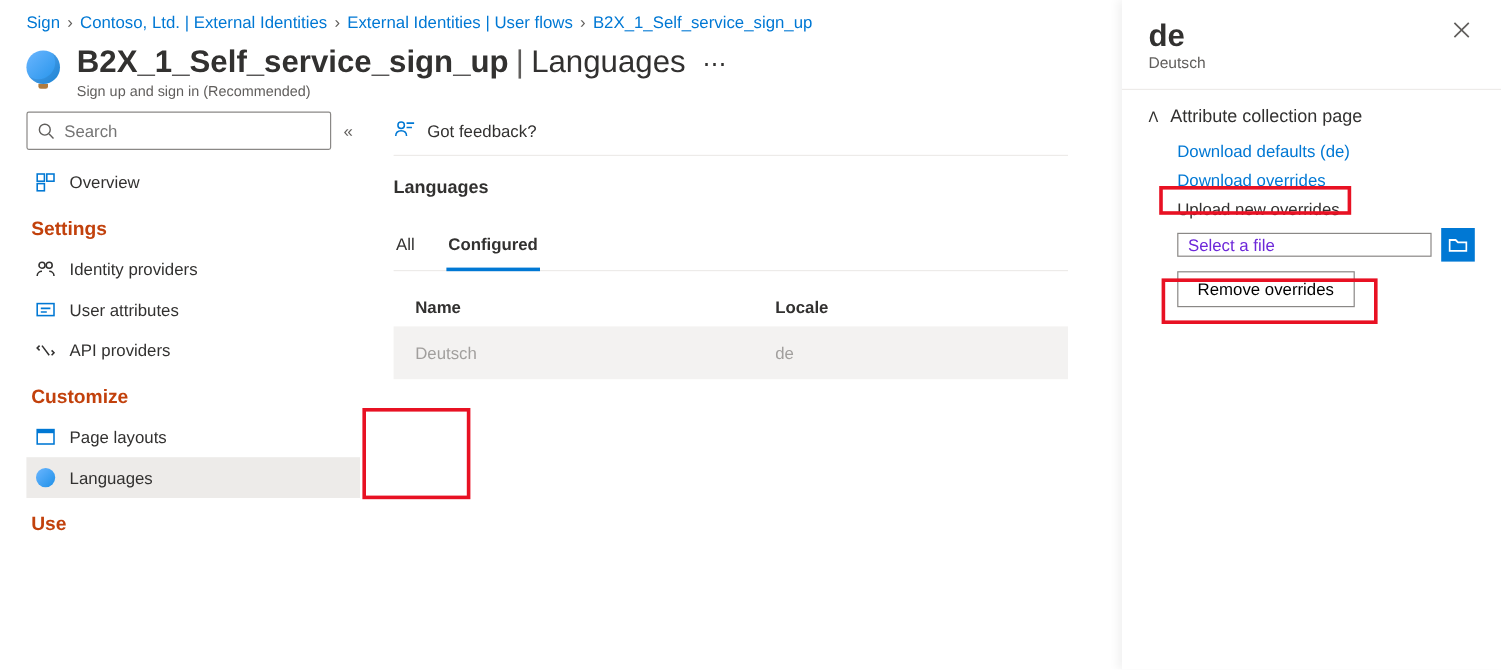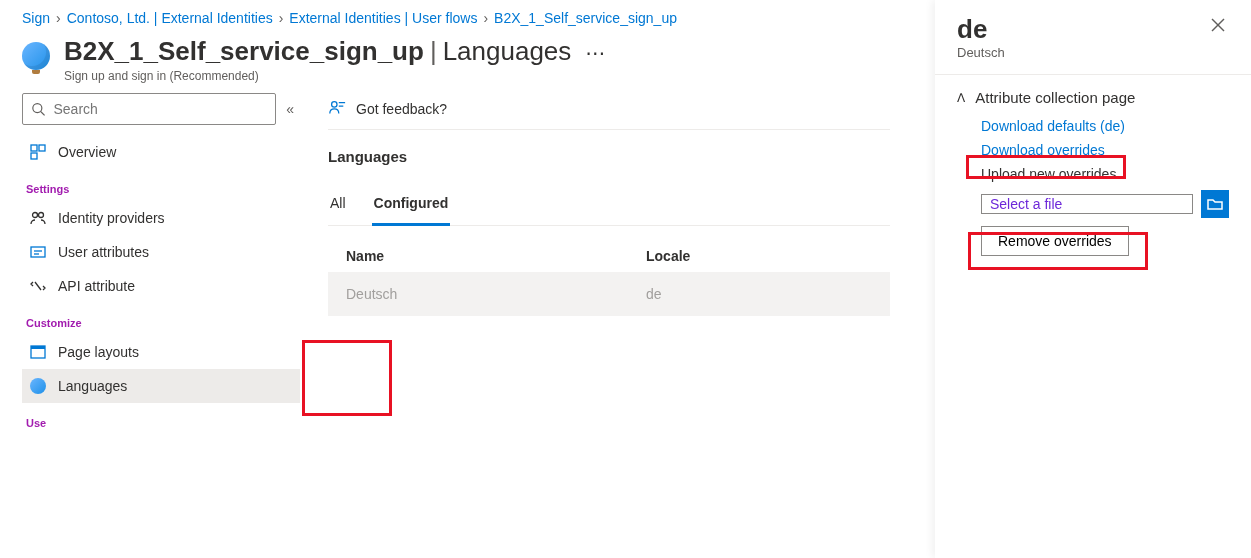--- a/index.html
+++ b/index.html
@@ -23,21 +23,21 @@
 .body-wrap { display:flex; }
 
 .sidebar { width: 300px; padding: 0 0 0 22px; }
 .search-row { display:flex; align-items:center; gap:10px; padding-right: 6px; }
 .search-box { flex:1; border:1px solid #8a8886; border-radius:2px; height:32px; display:flex; align-items:center; padding:0 8px; gap:8px; }
 .search-box input { border:none; outline:none; width:100%; font-size:14px; color:#323130; background:transparent; }
 .sidearrow { cursor:pointer; color:#605e5c; font-size:14px; }
 .nav-item { display:flex; align-items:center; gap:12px; padding: 9px 8px; cursor:pointer; color:#323130; }
 .nav-item svg { flex-shrink:0; }
 .nav-item.active { background:#edebe9; position:relative;}
-.nav-section { font-weight:600; padding: 14px 4px 6px 4px; color:#a21caf; font-size:11px;}
+.nav-section { font-weight:600; padding: 14px 4px 6px 4px; color:#c2410c; font-size:16px;}
 .globe-s { width:16px; height:16px; border-radius:50%; background: linear-gradient(135deg,#6bb6ff,#1e90e8); display:inline-block; }
 
 .main { flex:1; padding: 6px 0 0 28px; position:relative; max-width: 590px;}
 .feedback-row { display:flex; align-items:flex-end; gap:10px; padding-bottom: 12px; border-bottom:1px solid #edebe9; margin-bottom:18px; cursor:pointer; }
 .feedback-row svg { color:#0078d4; }
 .section-h { font-weight:600; font-size:15px; margin-bottom:10px; }
 .body-text { color:#323130; line-height:1.5; margin-bottom:20px;}
 .body-text a { color:#0078d4; text-decoration:none;}
 
 .tabs { display:flex; gap:24px; border-bottom:1px solid #edebe9; margin-bottom: 14px; padding-top: 10px;}
@@ -133,21 +133,21 @@
           <rect x="1" y="3" width="14" height="10"></rect>
           <line x1="4" y1="7" x2="12" y2="7"></line>
           <line x1="4" y1="10" x2="9" y2="10"></line>
         </svg>
       <span>User attributes</span>
     </div>
     <div class="nav-item">
       <svg class="ico" viewBox="0 0 16 16" fill="none" stroke="#323130" stroke-width="1.3">
           <path d="M3 8 L1 6 L3 4 M13 8 L15 10 L13 12 M5 4 L11 12"></path>
         </svg>
-      <span>API attribute</span>
+      <span>API providers</span>
     </div>
 
     <div class="nav-section">Customize</div>
     <div class="nav-item">
       <svg class="ico" viewBox="0 0 16 16" fill="#0078d4">
           <rect x="1" y="2" width="14" height="12" fill="none" stroke="#0078d4" stroke-width="1.3"></rect>
           <rect x="1" y="2" width="14" height="3"></rect>
         </svg>
       <span>Page layouts</span>
     </div>

